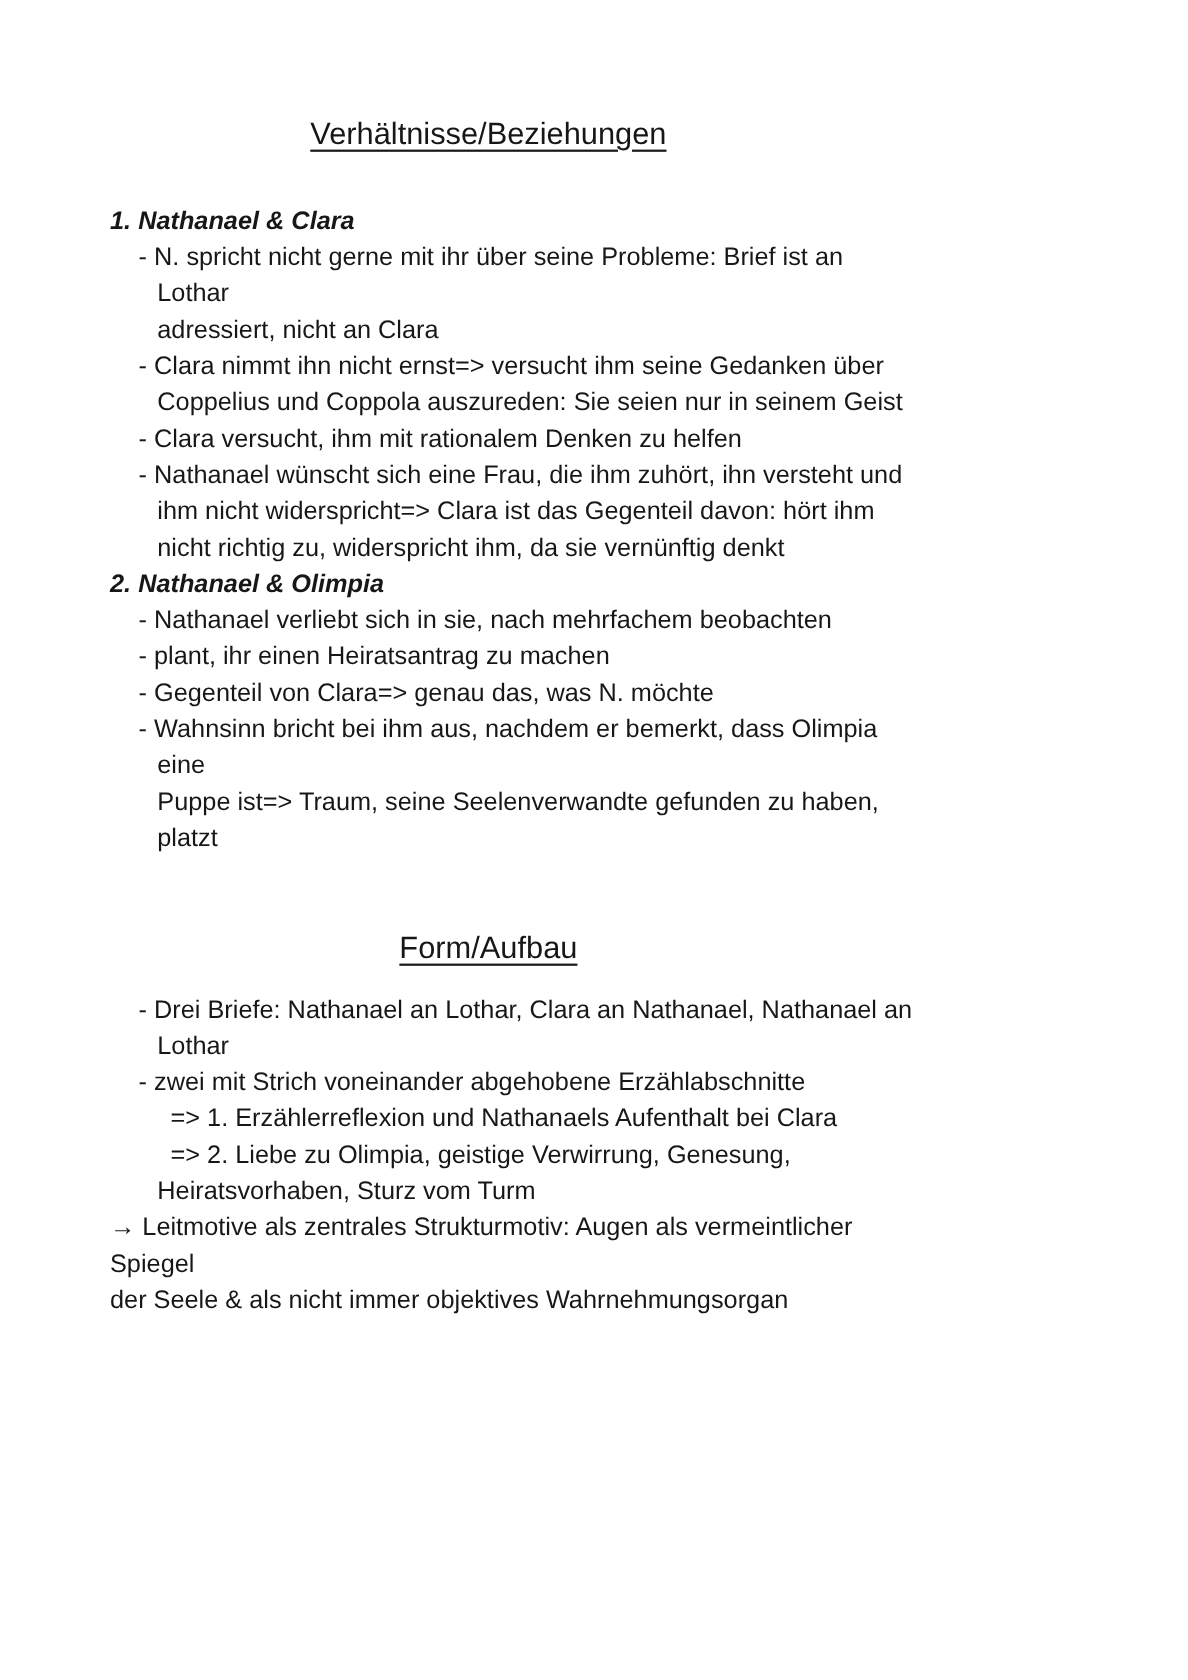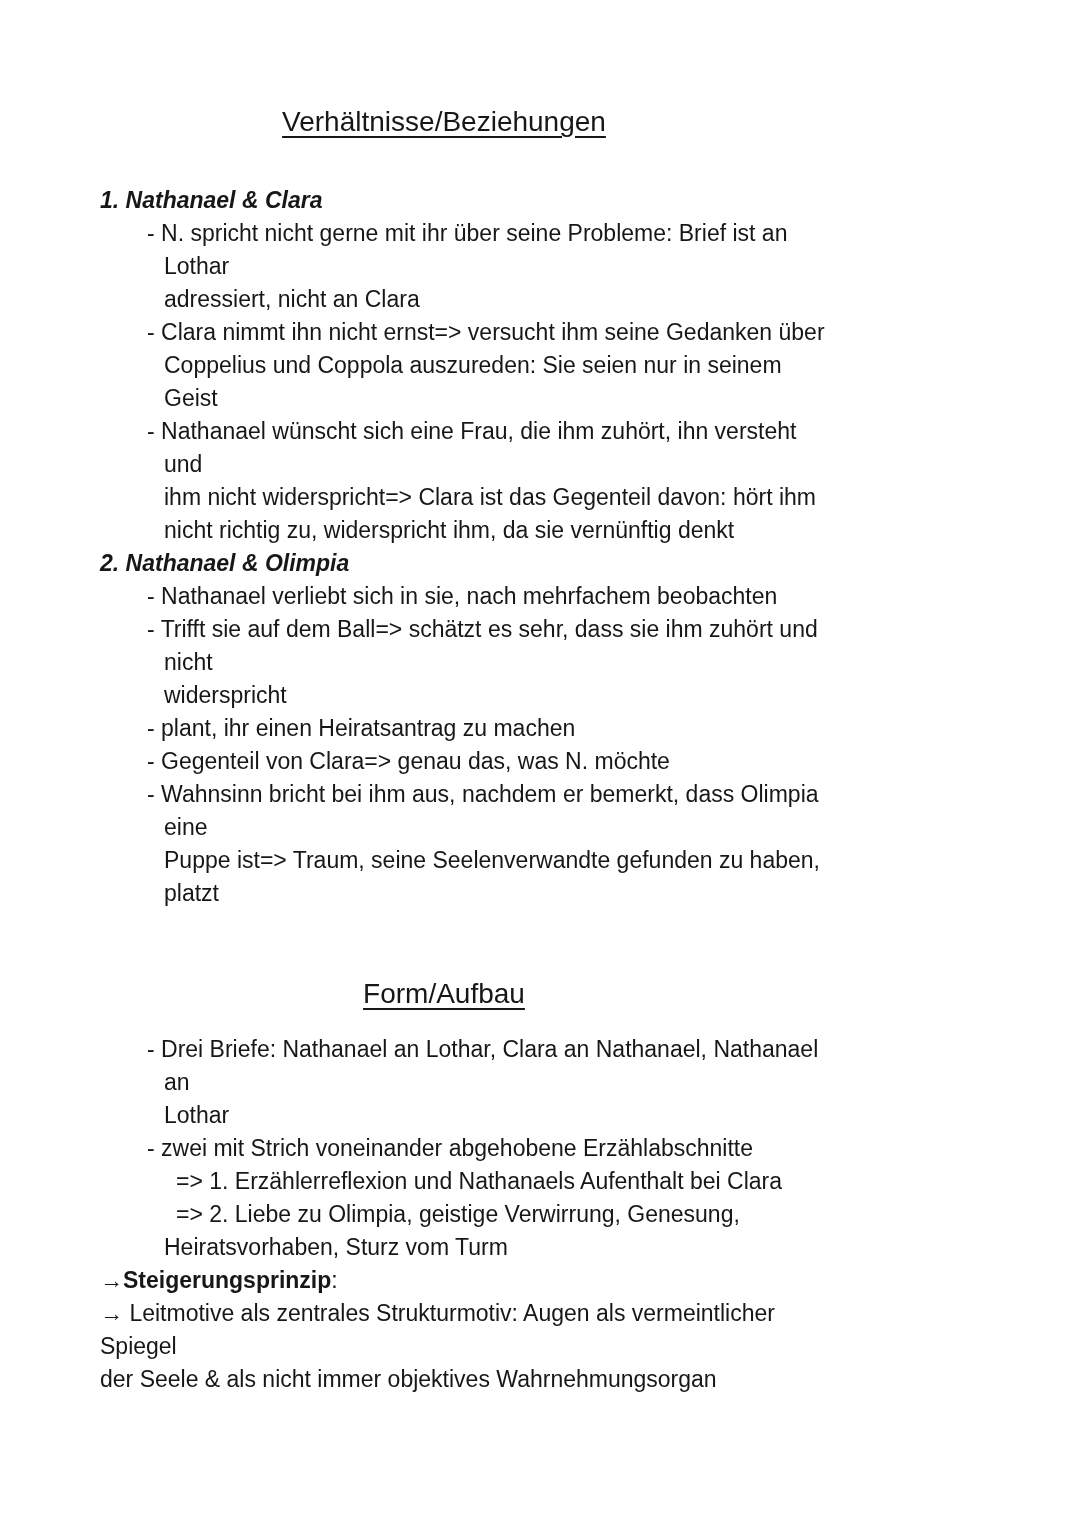--- a/index.html
+++ b/index.html
@@ -31,21 +31,21 @@
     margin: 0 -55px 43px -100px; 
   }
   .sec-title.second {
     margin-top: 65px;
     margin-bottom: 20px;
   }
   .group-heading {
     font-weight: 700;
     font-style: italic;
   }
-  .bullets { margin-left: 47px; }
+  .bullets { margin-left: 26px; }
   .bullet {
     padding-left: 17px;
     text-indent: -17px;
     white-space: pre-wrap;
   }
   .subbullet {
     padding-left: 17px;
     text-indent: 12px;
     white-space: pre-wrap;
   }
@@ -62,47 +62,43 @@
 
   <h1 class="sec-title">Verhältnisse/Beziehungen</h1>
 
   <section>
     <div class="group-heading">1. Nathanael &amp; Clara</div>
     <div class="bullets">
       <div class="bullet">- N. spricht nicht gerne mit ihr über seine Probleme: Brief ist an Lothar
 adressiert, nicht an Clara</div>
       <div class="bullet">- Clara nimmt ihn nicht ernst=&gt; versucht ihm seine Gedanken über
 Coppelius und Coppola auszureden: Sie seien nur in seinem Geist</div>
+      <div class="bullet">- Clara versucht, ihm mit rationalem Denken zu helfen</div>
       <div class="bullet">- Nathanael wünscht sich eine Frau, die ihm zuhört, ihn versteht und
 ihm nicht widerspricht=&gt; Clara ist das Gegenteil davon: hört ihm
 nicht richtig zu, widerspricht ihm, da sie vernünftig denkt</div>
     </div>
     <div class="group-heading">2. Nathanael &amp; Olimpia</div>
     <div class="bullets">
       <div class="bullet">- Nathanael verliebt sich in sie, nach mehrfachem beobachten</div>
-      <div class="bullet">- Trifft sie auf dem Ball=&gt; schätzt es sehr, dass sie ihm zuhört und nicht
-widerspricht</div>
       <div class="bullet">- plant, ihr einen Heiratsantrag zu machen</div>
       <div class="bullet">- Gegenteil von Clara=&gt; genau das, was N. möchte</div>
       <div class="bullet">- Wahnsinn bricht bei ihm aus, nachdem er bemerkt, dass Olimpia eine
 Puppe ist=&gt; Traum, seine Seelenverwandte gefunden zu haben, platzt</div>
     </div>
   </section>
 
   <h1 class="sec-title second">Form/Aufbau</h1>
 
   <section>
     <div class="bullets">
       <div class="bullet">- Drei Briefe: Nathanael an Lothar, Clara an Nathanael, Nathanael an
 Lothar</div>
       <div class="bullet">- zwei mit Strich voneinander abgehobene Erzählabschnitte</div>
       <div class="subbullet">=&gt; 1. Erzählerreflexion und Nathanaels Aufenthalt bei Clara</div>
       <div class="subbullet">=&gt; 2. Liebe zu Olimpia, geistige Verwirrung, Genesung,
 Heiratsvorhaben, Sturz vom Turm</div>
     </div>
-    <div class="arrow-heading">
-      <span class="arrow">→</span><b>Steigerungsprinzip</b><span>:</span>
-    </div>
     <div class="closing">→ Leitmotive als zentrales Strukturmotiv: Augen als vermeintlicher Spiegel
 der Seele &amp; als nicht immer objektives Wahrnehmungsorgan</div>
   </section>
 
 </div>
 
 </body></html>

